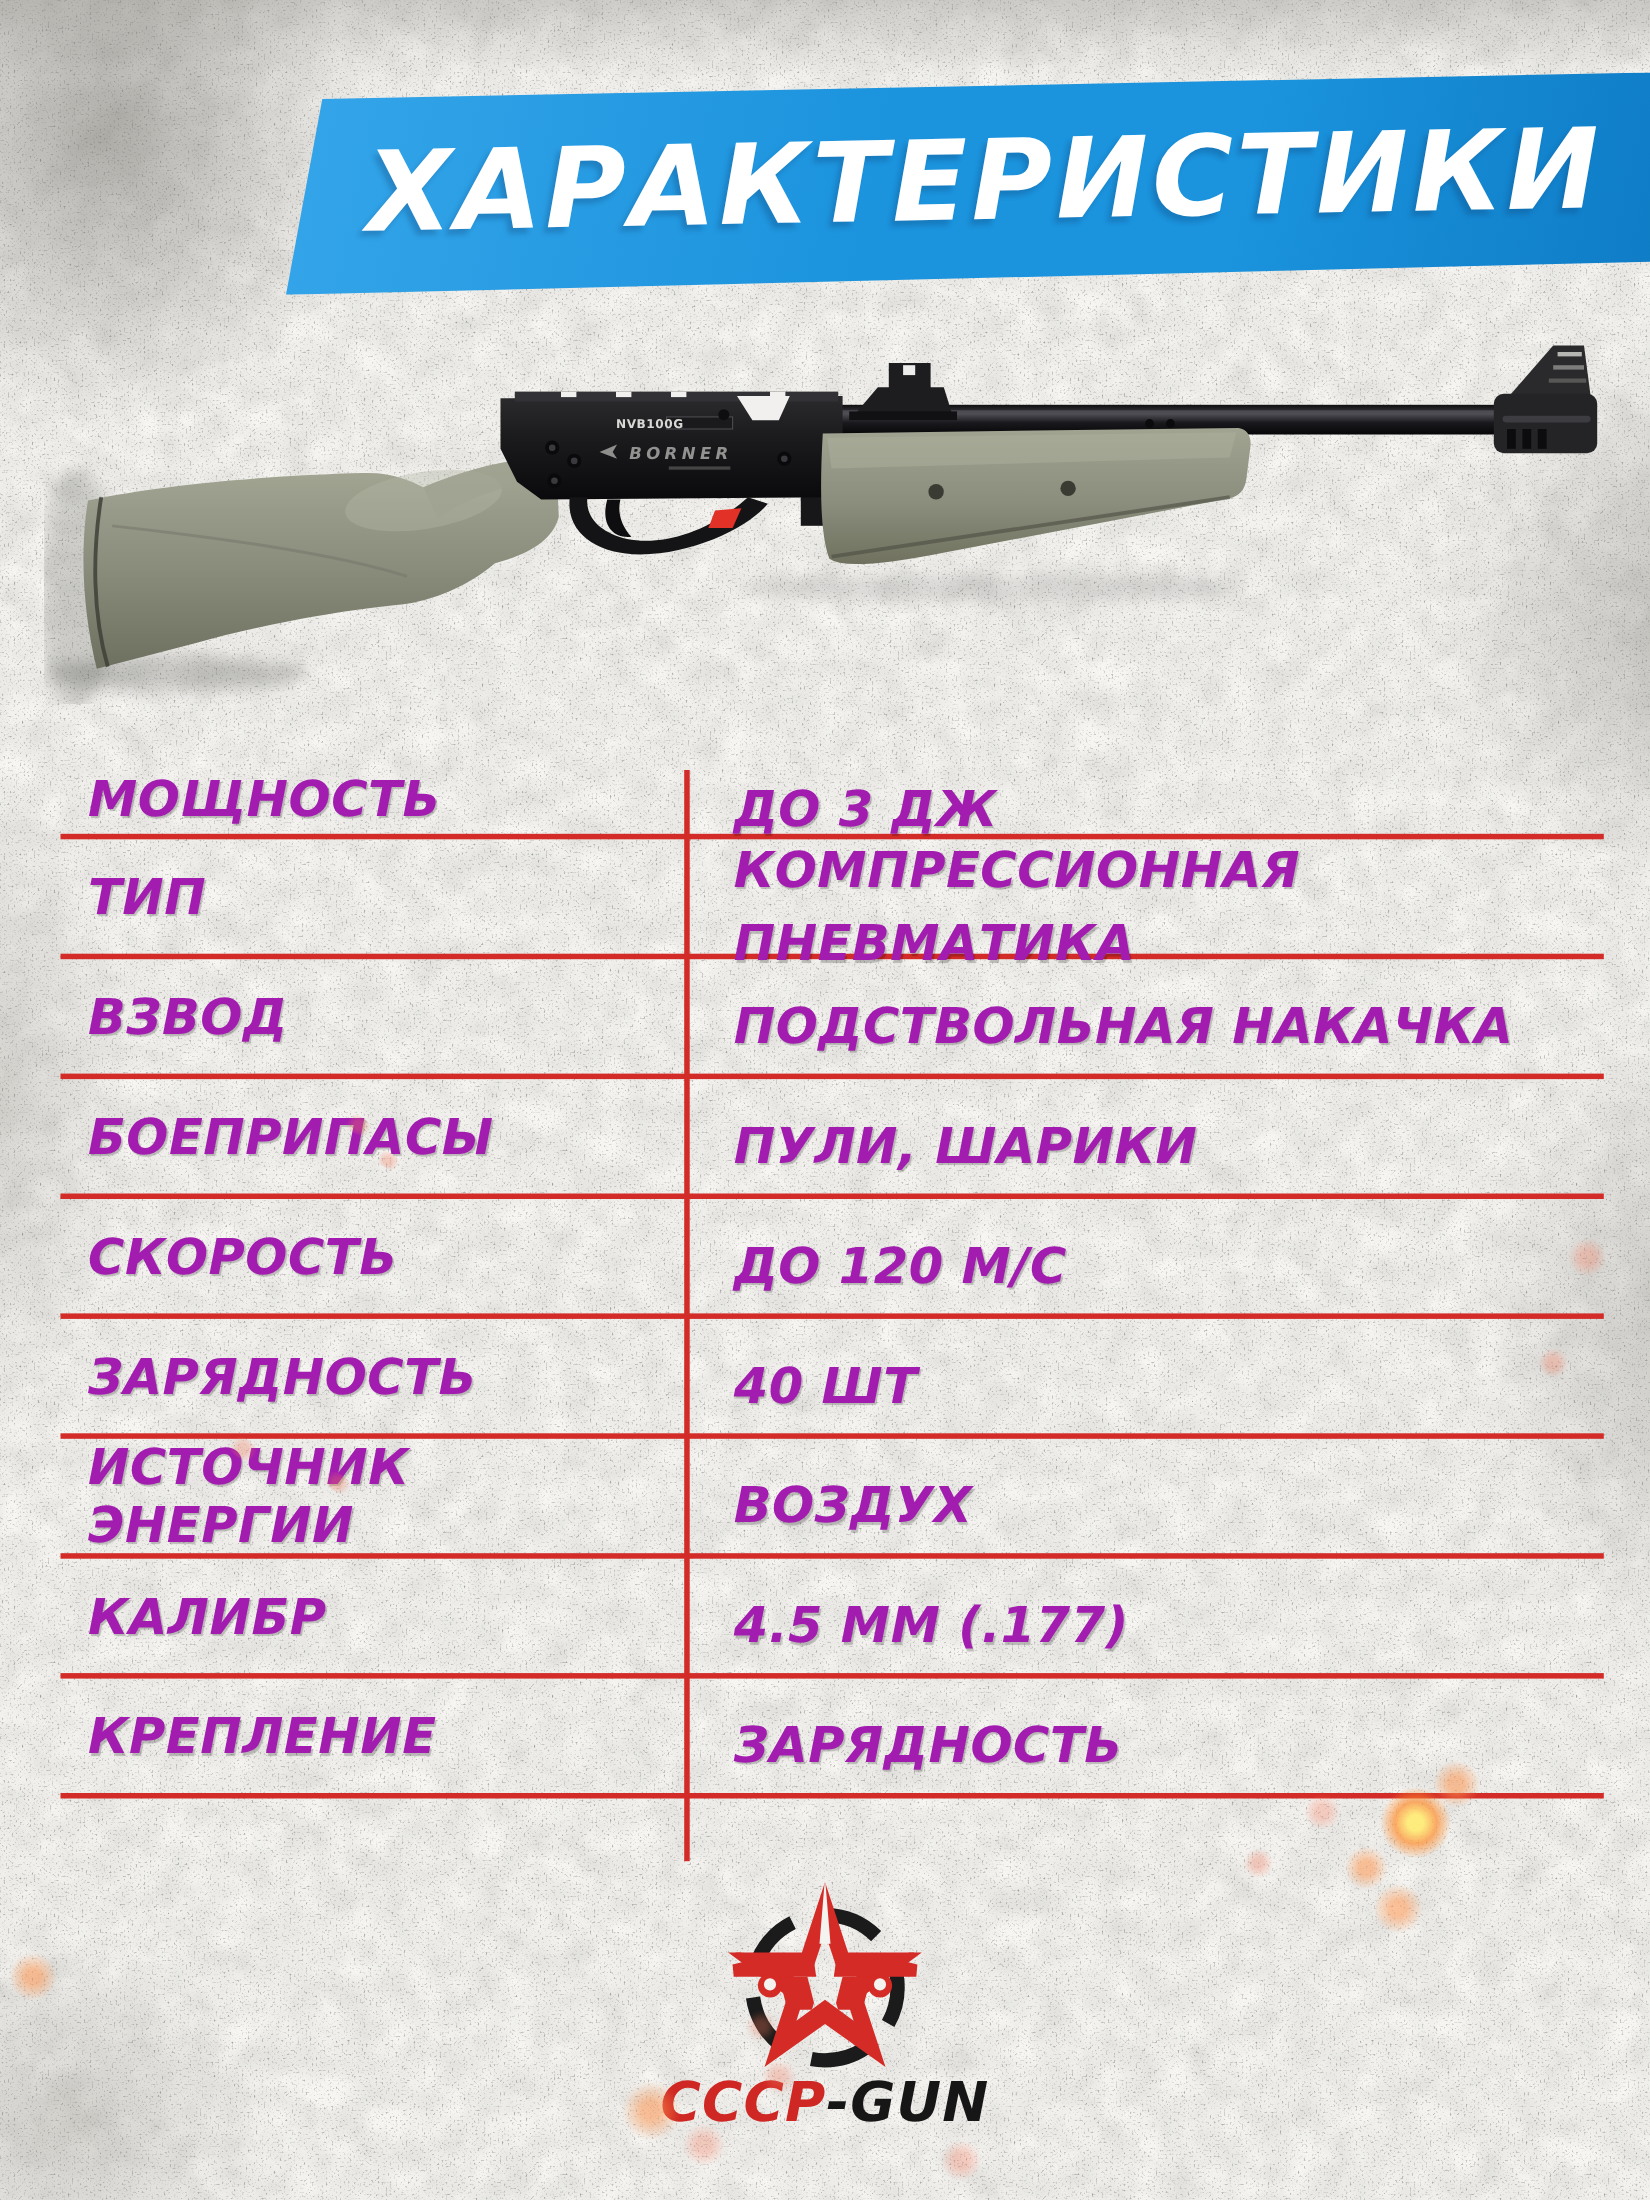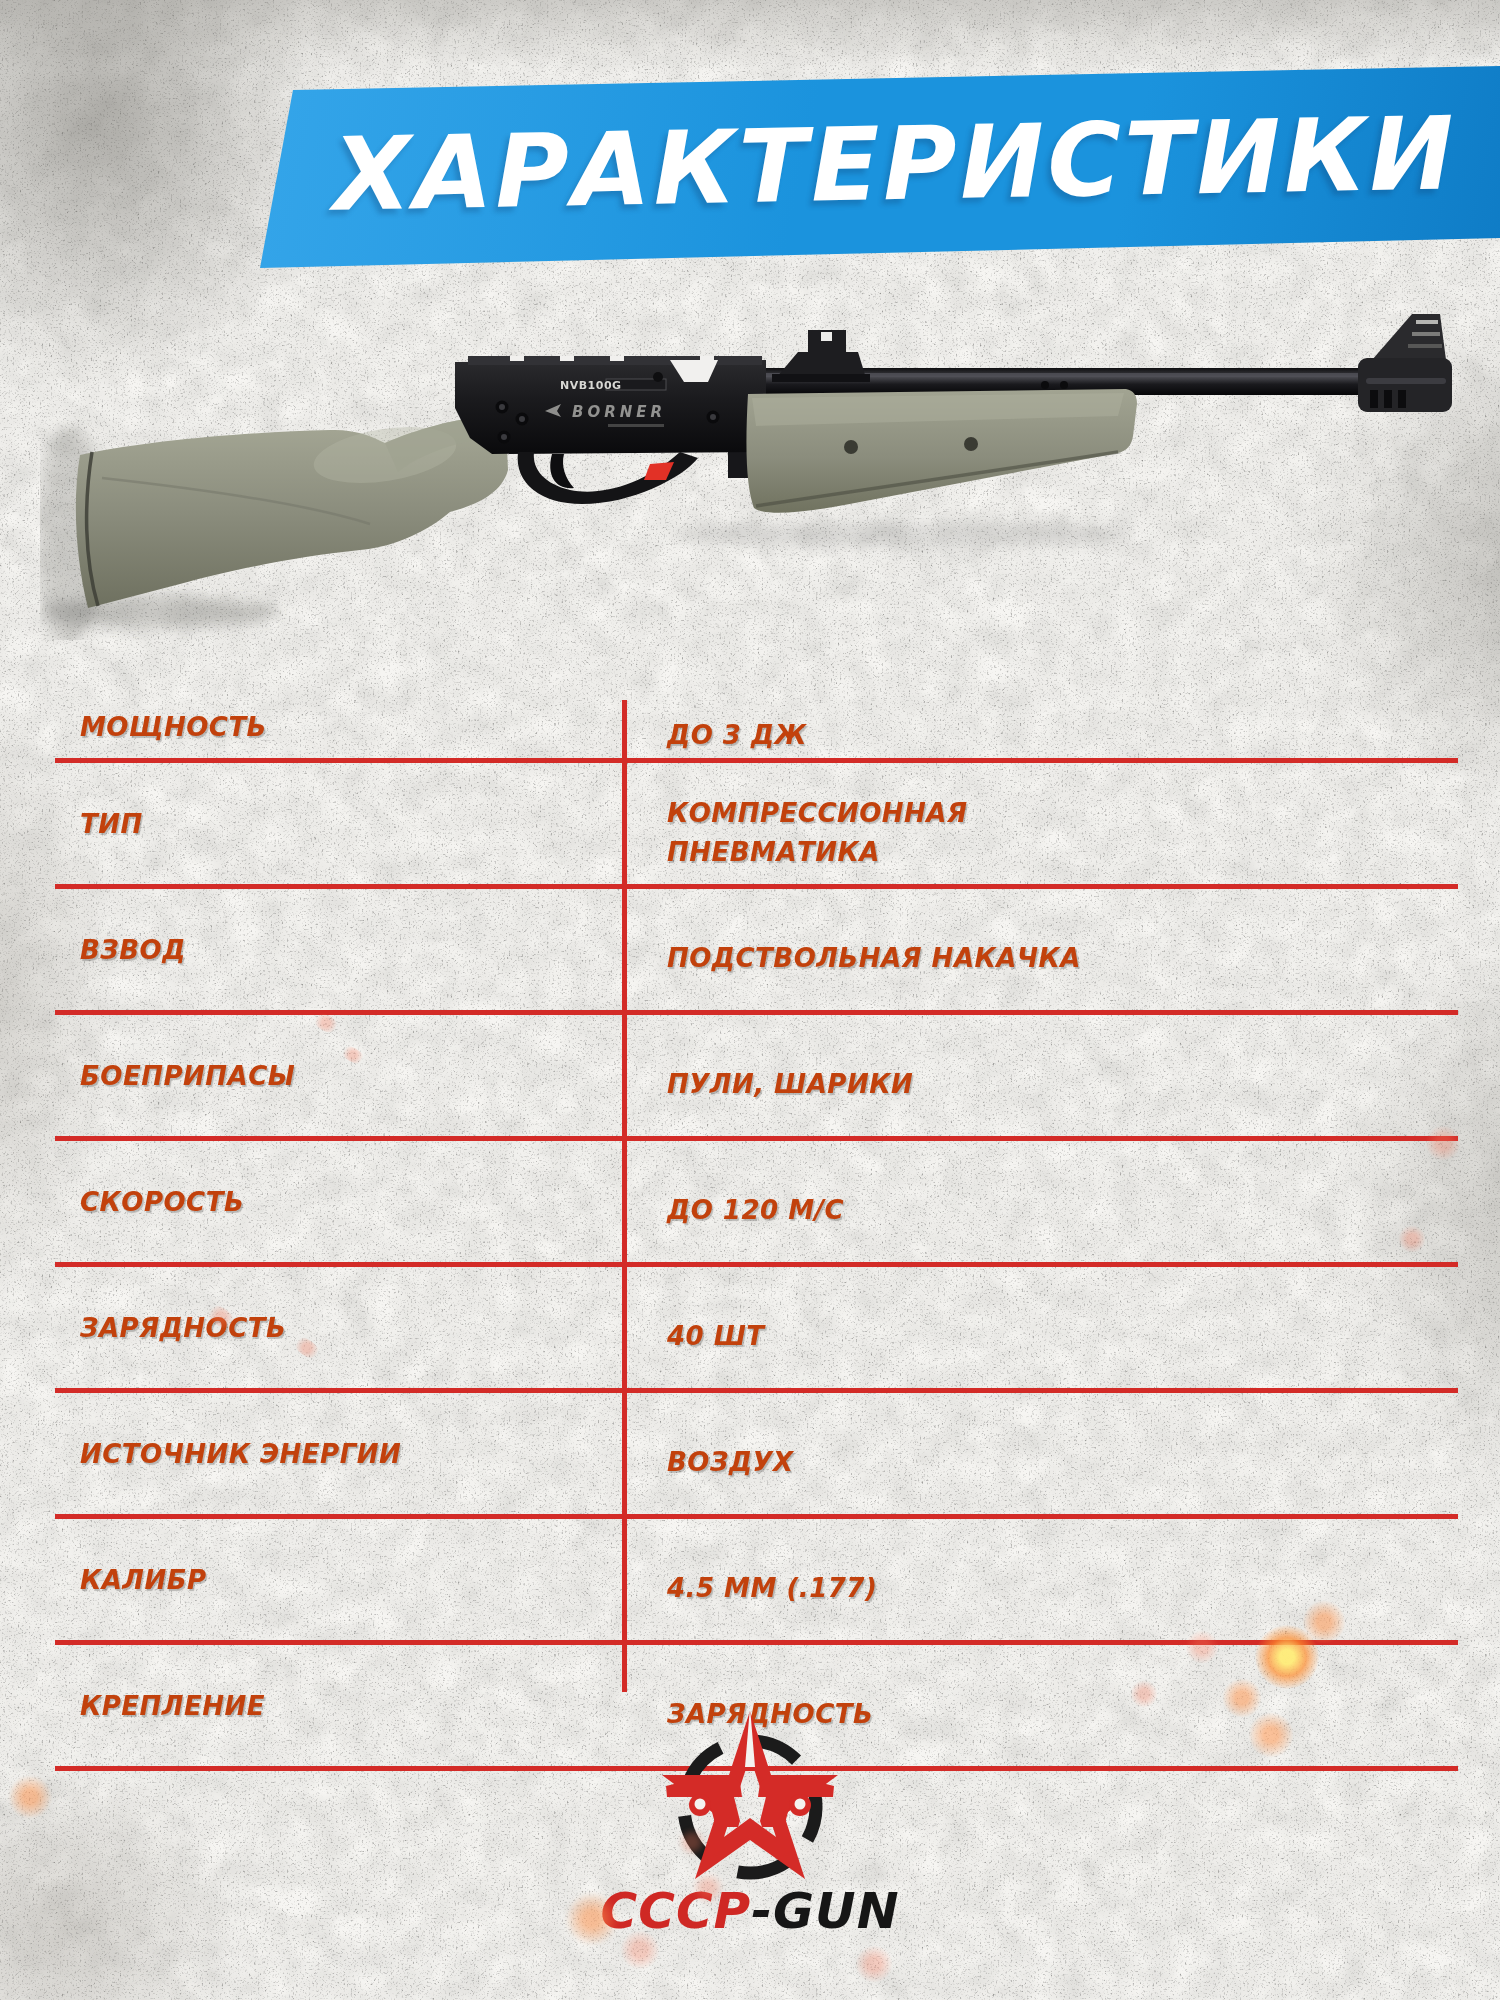--- a/index.html
+++ b/index.html
@@ -23,30 +23,30 @@
     display:flex;align-items:center;justify-content:center;
     font-size:101px;font-weight:bold;font-style:italic;color:#ffffff;
     letter-spacing:3px;white-space:nowrap;
     transform:rotate(-1.1deg);
     text-shadow:-4px 5px 5px rgba(15,60,110,.28);
   }
 
   
   .specs{position:absolute;left:55px;top:695px;width:1403px;}
   .row{
-    display:flex;align-items:center;height:126px;box-sizing:border-box;
+    display:flex;align-items:center;height:109px;box-sizing:border-box;
     border-bottom:5px solid var(--line-red,#d32b27);
   }
   .row.first{height:68px;}
   .cell-label{
     width:567px;padding-left:25px;box-sizing:border-box;flex:none;
   }
   .cell-value{flex:1;padding-left:45px;white-space:pre-line;line-height:1.5;margin-top:18px;}
   .cell-label,.cell-value{
-    font-size:26px;font-weight:bold;font-style:italic;color:#c2410c;
+    font-size:45px;font-weight:bold;font-style:italic;color:#a21caf;
     letter-spacing:.5px;text-shadow:1.5px 2px 1px rgba(0,0,0,.22);
   }
   .vline{
     position:absolute;left:567px;top:5px;width:5px;height:992px;
     background:var(--line-red,#d32b27);
   }
 
   
   .logo{position:absolute;left:600px;top:1695px;width:300px;height:200px;}
   .brand{

